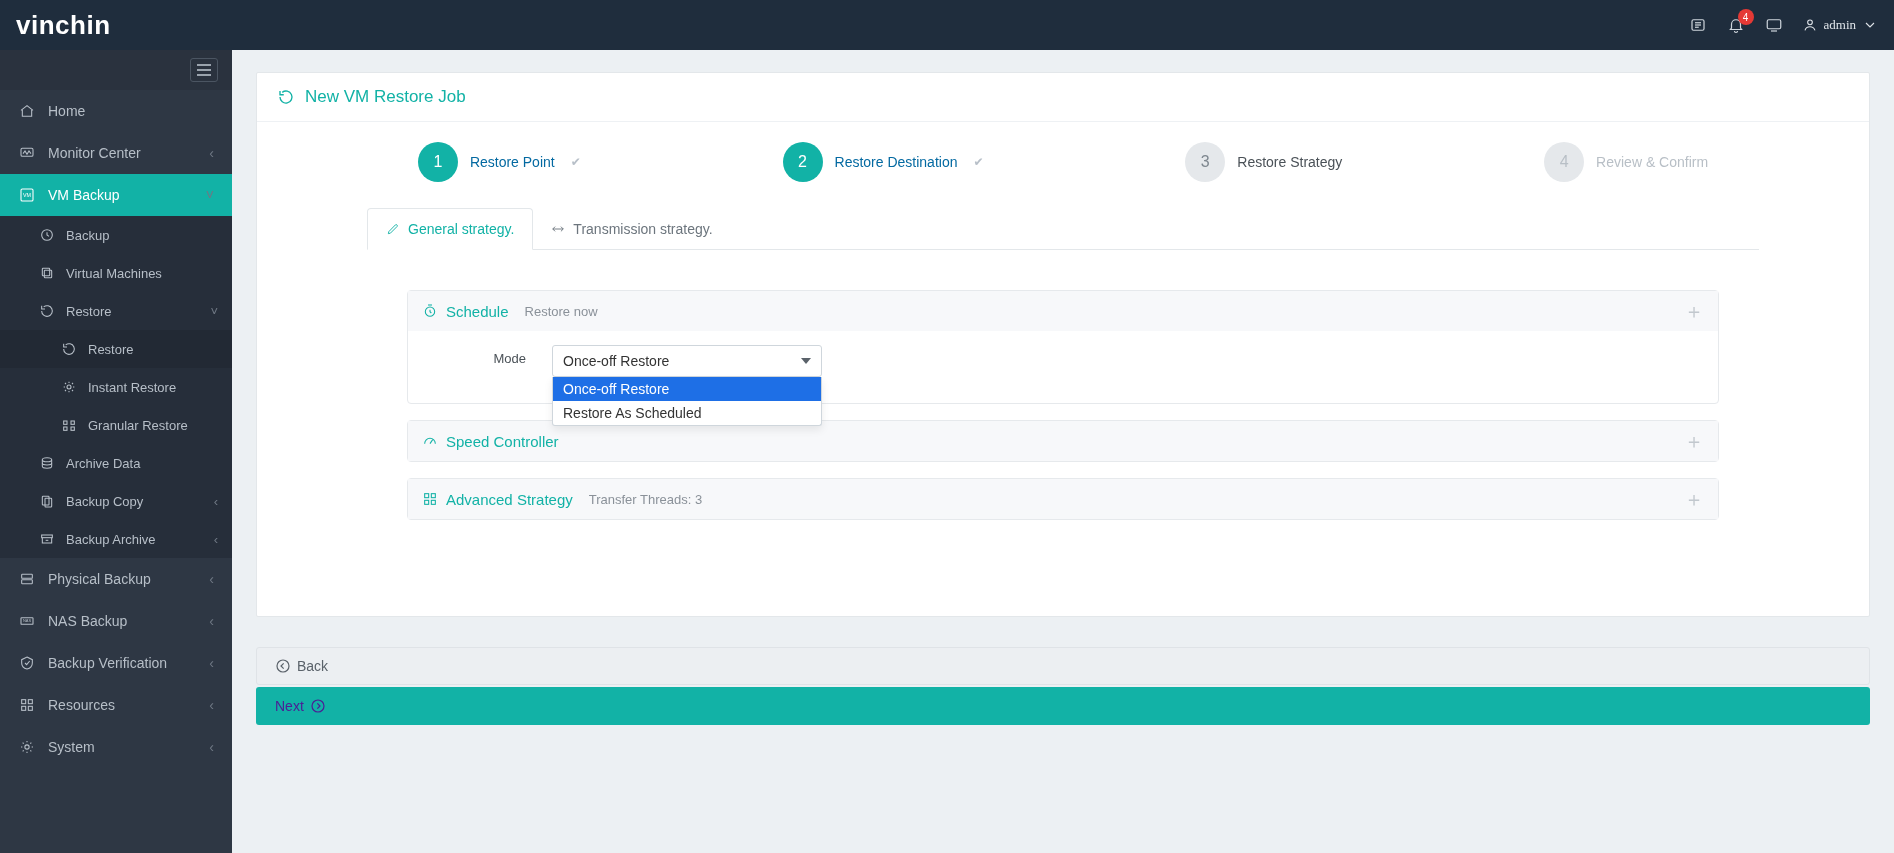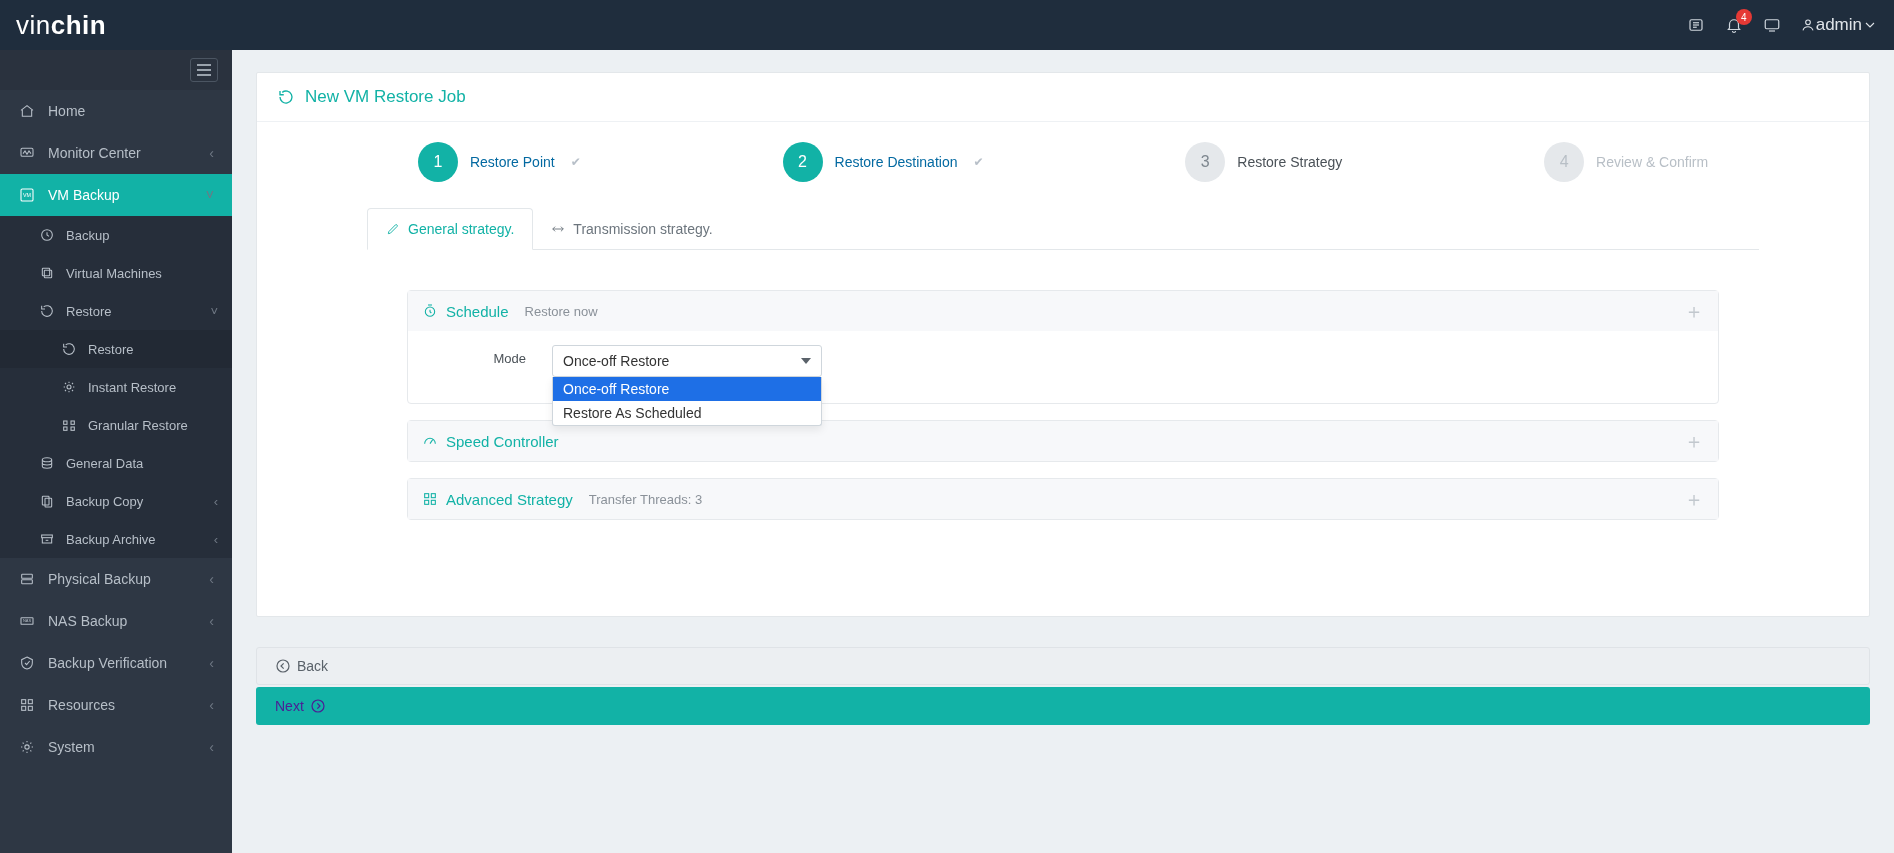--- a/index.html
+++ b/index.html
@@ -15,35 +15,35 @@
     align-items: center;
     padding: 0 16px;
   }
   .logo {
     font-size: 26px;
     font-weight: 400;
     letter-spacing: .5px;
     display: flex;
     align-items: center;
   }
-  .logo .thin { color: #ffffff; font-weight: 400; text-align: right; }
+  .logo .thin { color: #ffffff; font-weight: 700; text-align: right; }
   .logo .bold { color: #ffffff; font-weight: 600; }
   .topbar-spacer { flex: 1; }
   .topbar-right { display: flex; align-items: center; gap: 18px; }
   .top-icon { width: 20px; height: 20px; display: inline-flex; align-items: center; justify-content: center; color: #cfd6dd; }
   .top-icon svg { width: 18px; height: 18px; stroke: currentColor; fill: none; stroke-width: 1.6; }
   .bell-wrap { position: relative; }
   .badge-count {
     position: absolute; top: -6px; right: -8px;
     min-width: 16px; height: 16px; border-radius: 8px;
     background: #e53935; color: #fff; font-size: 10px;
     display: flex; align-items: center; justify-content: center;
     padding: 0 4px;
   }
-  .user-block { display: flex; align-items: center; color: #dfe4e9; cursor: pointer; font-size: 17px; }
+  .user-block { display: flex; align-items: center; gap: 6px; color: #dfe4e9; cursor: pointer; font-size: 13px; font-family: Liberation Serif, serif; }
   .user-block svg { width: 16px; height: 16px; stroke: currentColor; fill: none; stroke-width: 1.6; }
 
   
   .body-row { flex: 1; display: flex; min-height: 0; }
 
   
   .sidebar {
     width: 232px;
     background: #2e3744;
     color: #b7bfc8;
@@ -386,21 +386,21 @@
       </div>
 
       <div class="sub-item">
         <span class="nav-icon">
             <svg viewBox="0 0 24 24">
               <ellipse cx="12" cy="7" rx="7" ry="3"></ellipse>
               <path d="M5 7v5c0 1.7 3.1 3 7 3s7-1.3 7-3V7"></path>
               <path d="M5 12v5c0 1.7 3.1 3 7 3s7-1.3 7-3v-5"></path>
             </svg>
           </span>
-        <span>General Data</span>
+        <span>Archive Data</span>
       </div>
       <div class="sub-item">
         <span class="nav-icon">
             <svg viewBox="0 0 24 24">
               <rect x="5" y="5" width="10" height="13" rx="1"></rect>
               <rect x="9" y="8" width="10" height="13" rx="1"></rect>
             </svg>
           </span>
         <span>Backup Copy</span>
         <span class="chev">‹</span>

